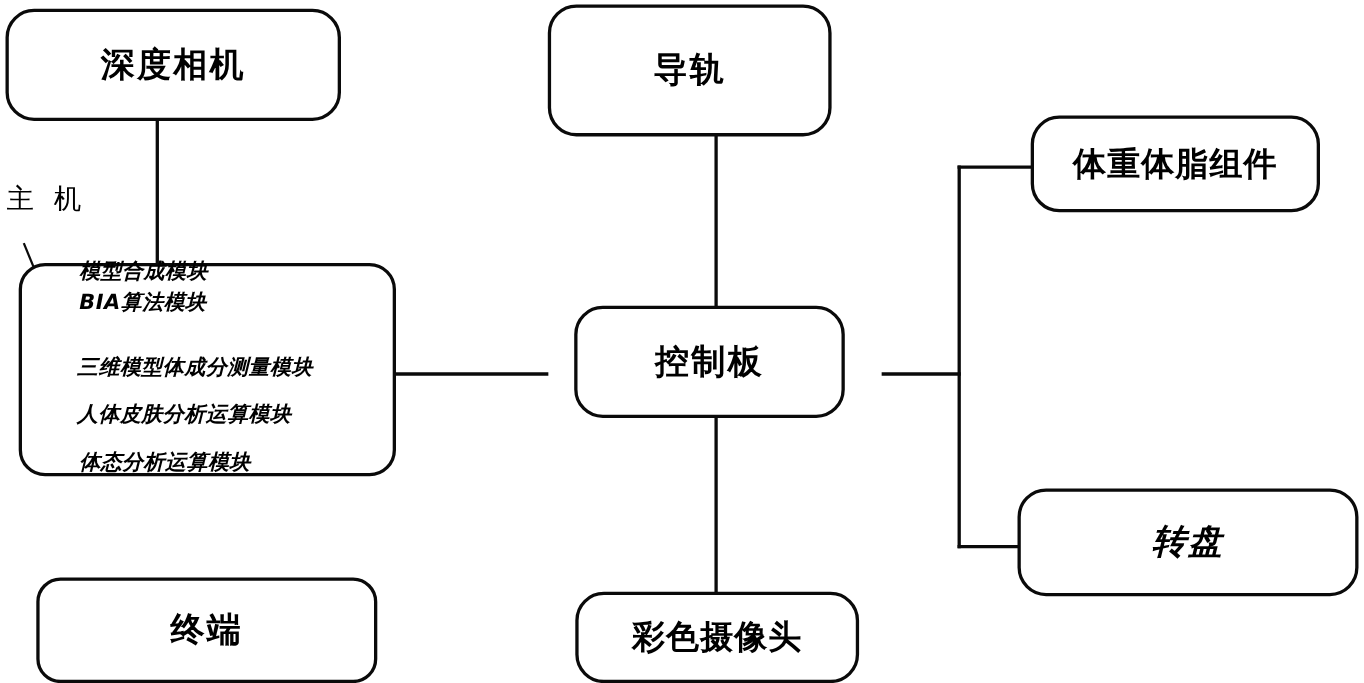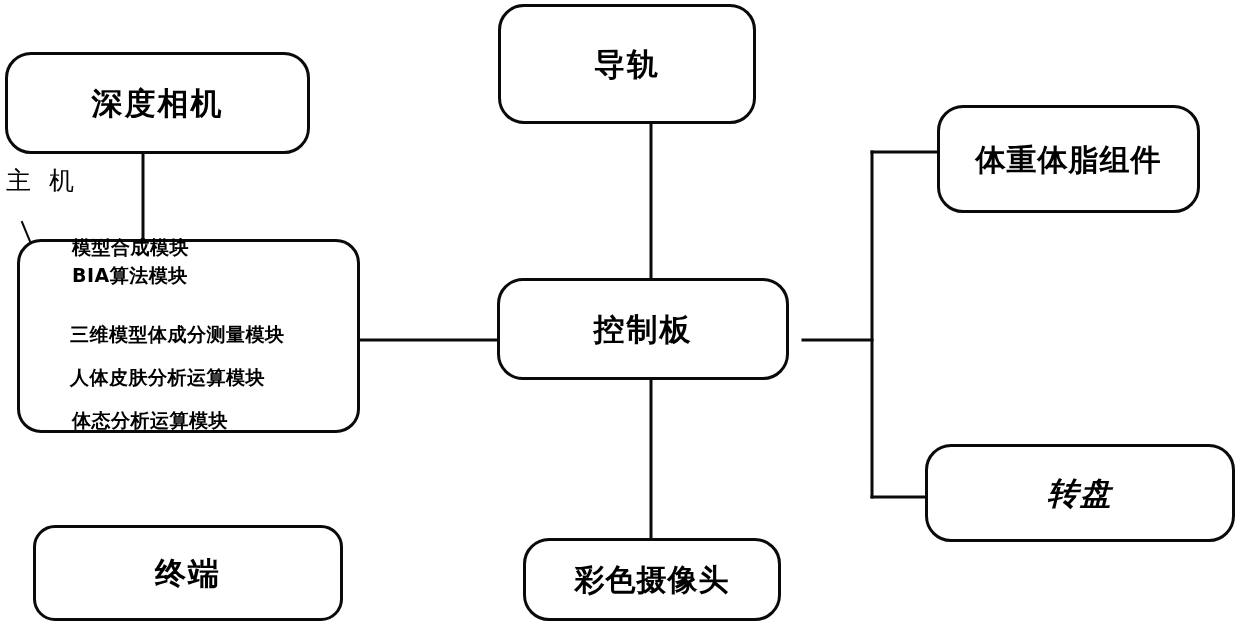--- a/index.html
+++ b/index.html
@@ -110,43 +110,43 @@
       <path d="M872,152 L937,152"></path>
 
       <path d="M872,497 L925,497"></path>
 
       <path d="M22,222 L50,290" stroke-width="2"></path>
     </g>
   </svg>
 
   <div id="host-caption">主 机</div>
 
-  <div class="node node-lg" id="node-depth-camera" style="left:5px; top:8px; width:305px; height:102px;margin-top:44px;">
+  <div class="node node-lg" id="node-depth-camera" style="left:5px; top:8px; width:305px; height:102px;">
     <span class="node-label">深度相机</span>
   </div>
 
   <div class="node node-lg" id="node-guide-rail" style="left:498px; top:4px; width:258px; height:120px;">
     <span class="node-label">导轨</span>
   </div>
 
-  <div class="node node-wide" id="node-body-fat-unit" style="left:937px; top:105px; width:263px; height:108px;">
+  <div class="node node-wide" id="node-body-fat-unit" style="left:937px; top:105px; width:263px; height:88px;">
     <span class="node-label">体重体脂组件</span>
   </div>
 
-  <div class="node" id="node-host-modules" style="left:17px; top:239px; width:343px; height:194px;">
+  <div class="node" id="node-host-modules" style="left:17px; top:239px; width:343px; height:194px;font-style:italic;">
     <div class="module-list">
       <div class="module-item mi0">模型合成模块</div>
       <div class="module-item mi1">BIA算法模块</div>
       <div class="module-item mi2">三维模型体成分测量模块</div>
       <div class="module-item mi3">人体皮肤分析运算模块</div>
       <div class="module-item mi4">体态分析运算模块</div>
     </div>
   </div>
 
-  <div class="node node-lg" id="node-control-board" style="left:497px; top:278px; width:292px; height:102px;">
+  <div class="node node-lg" id="node-control-board" style="left:522px; top:278px; width:246px; height:102px;">
     <span class="node-label">控制板</span>
   </div>
 
   <div class="node node-lg" id="node-turntable" style="left:925px; top:444px; width:310px; height:98px;font-style:italic;">
     <span class="node-label">转盘</span>
   </div>
 
   <div class="node node-md" id="node-color-camera" style="left:523px; top:538px; width:258px; height:83px;">
     <span class="node-label">彩色摄像头</span>
   </div>

